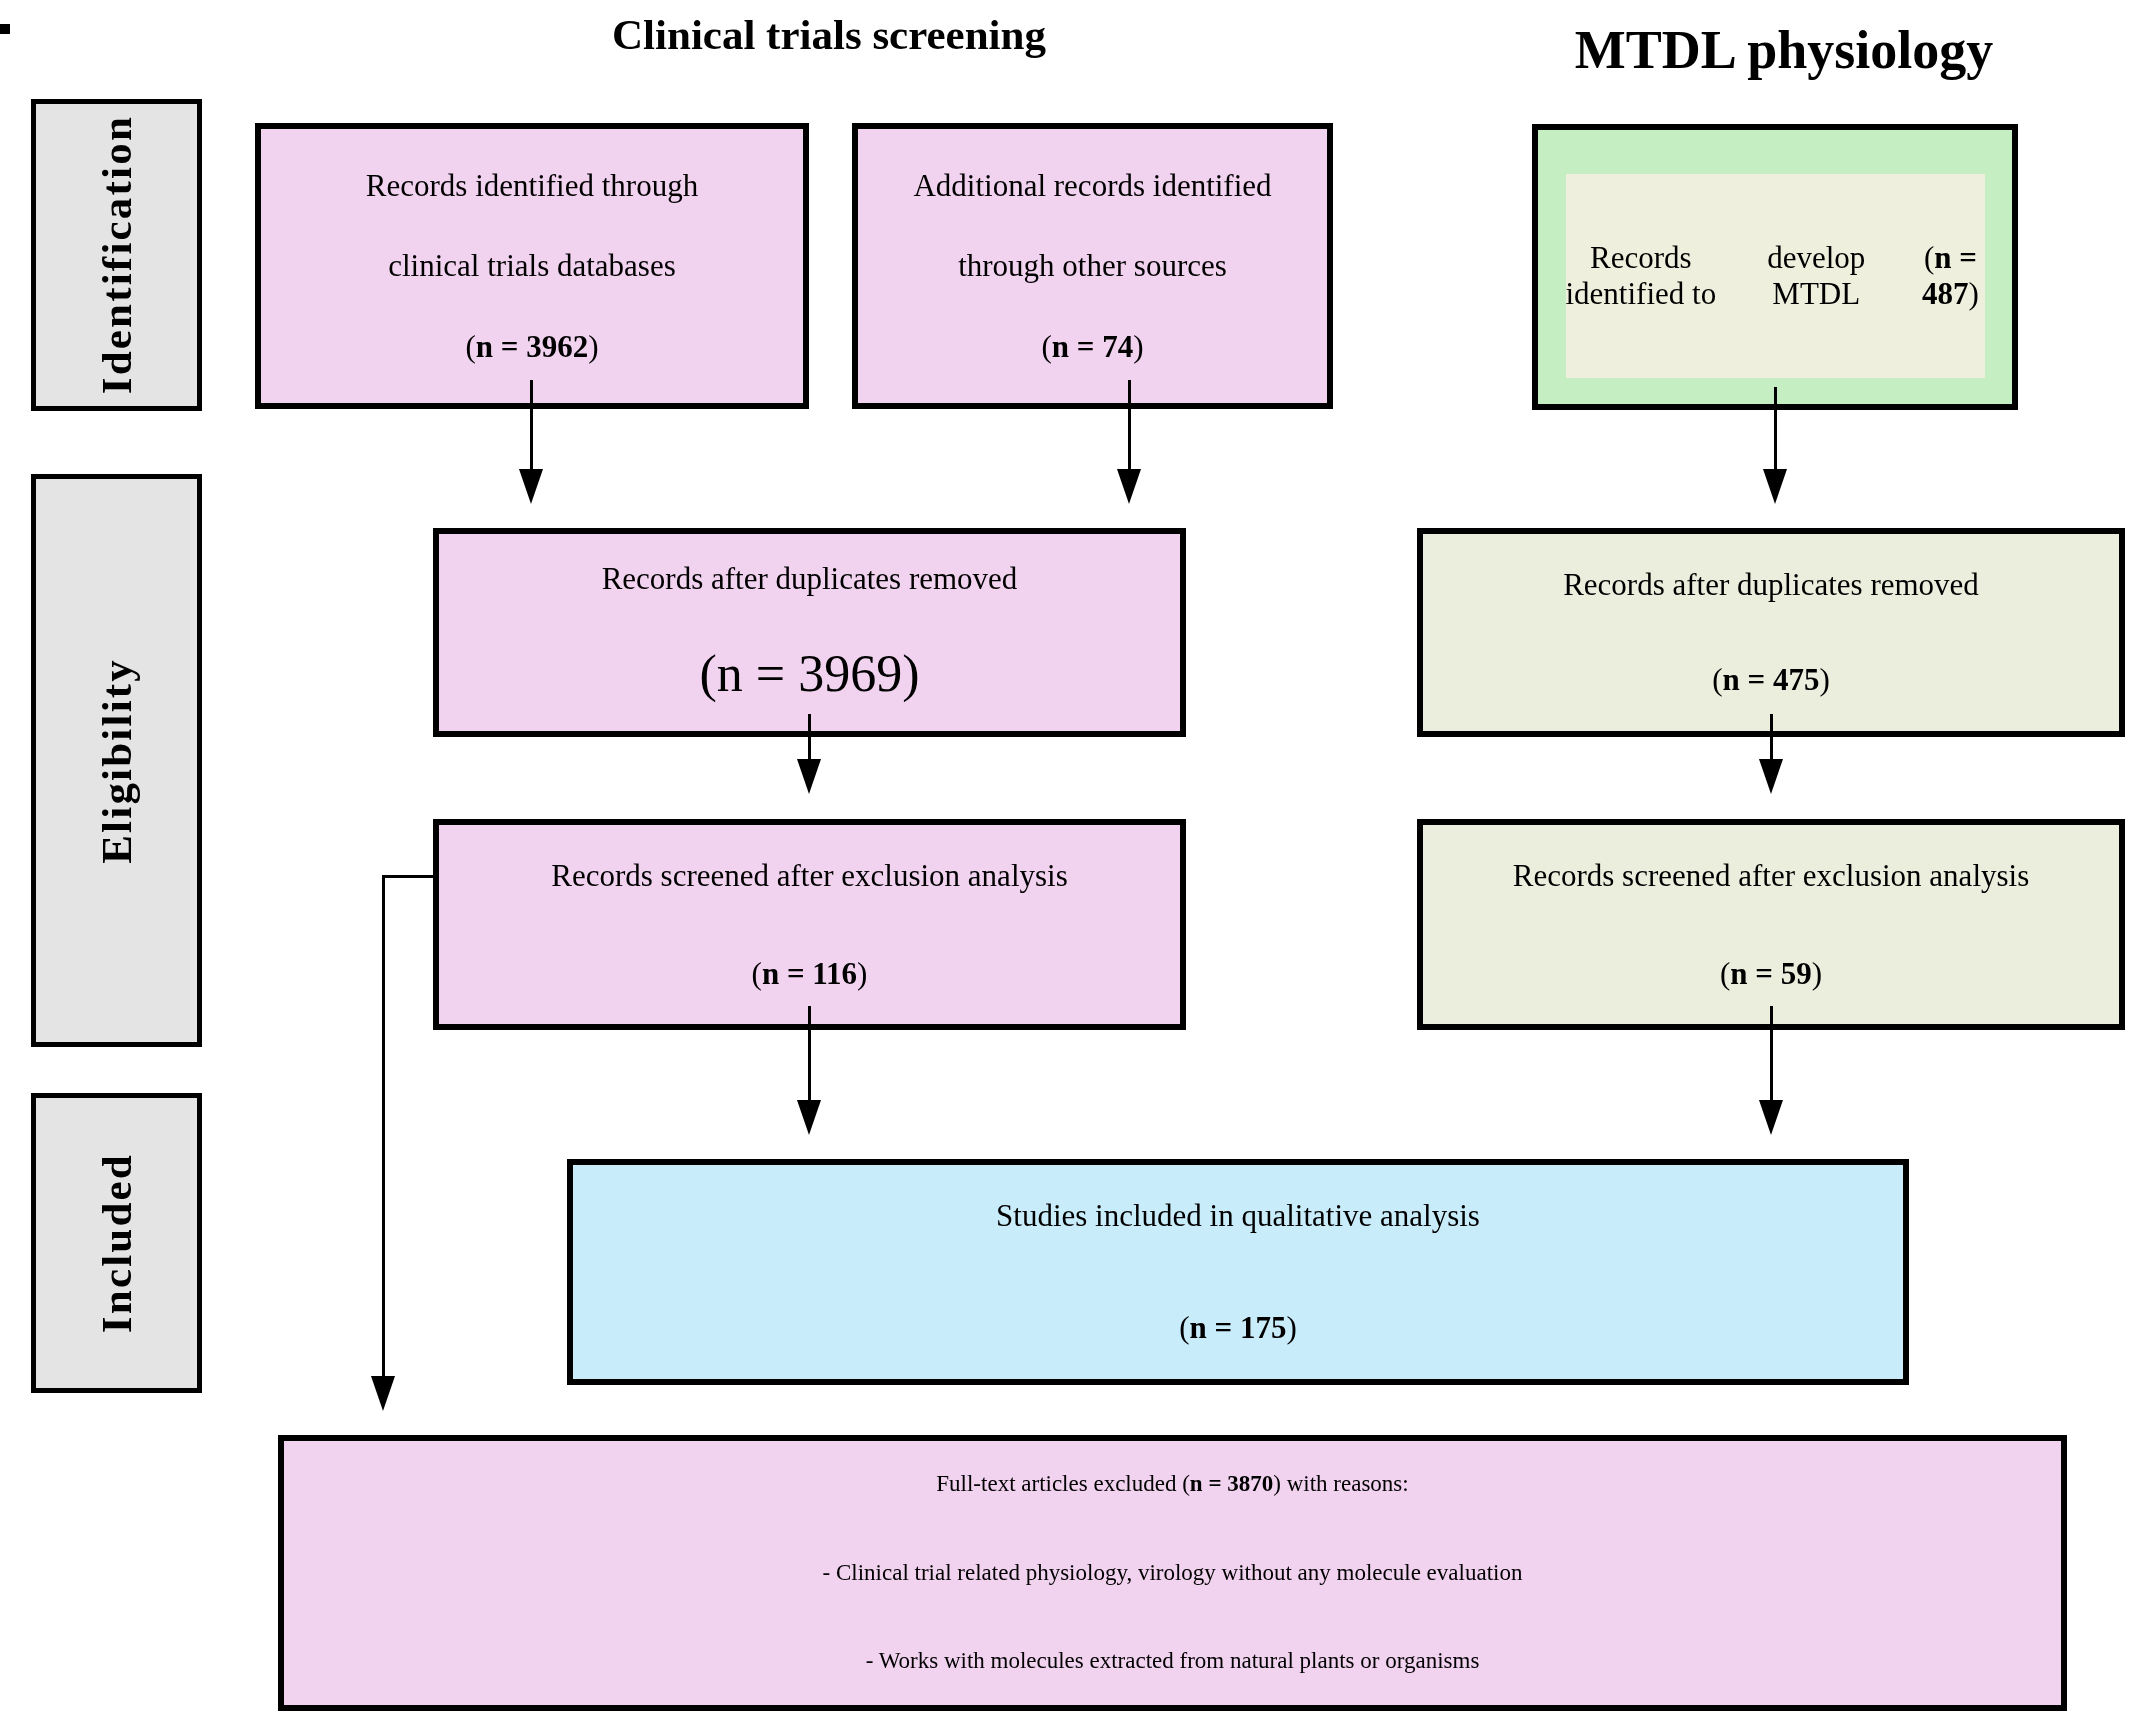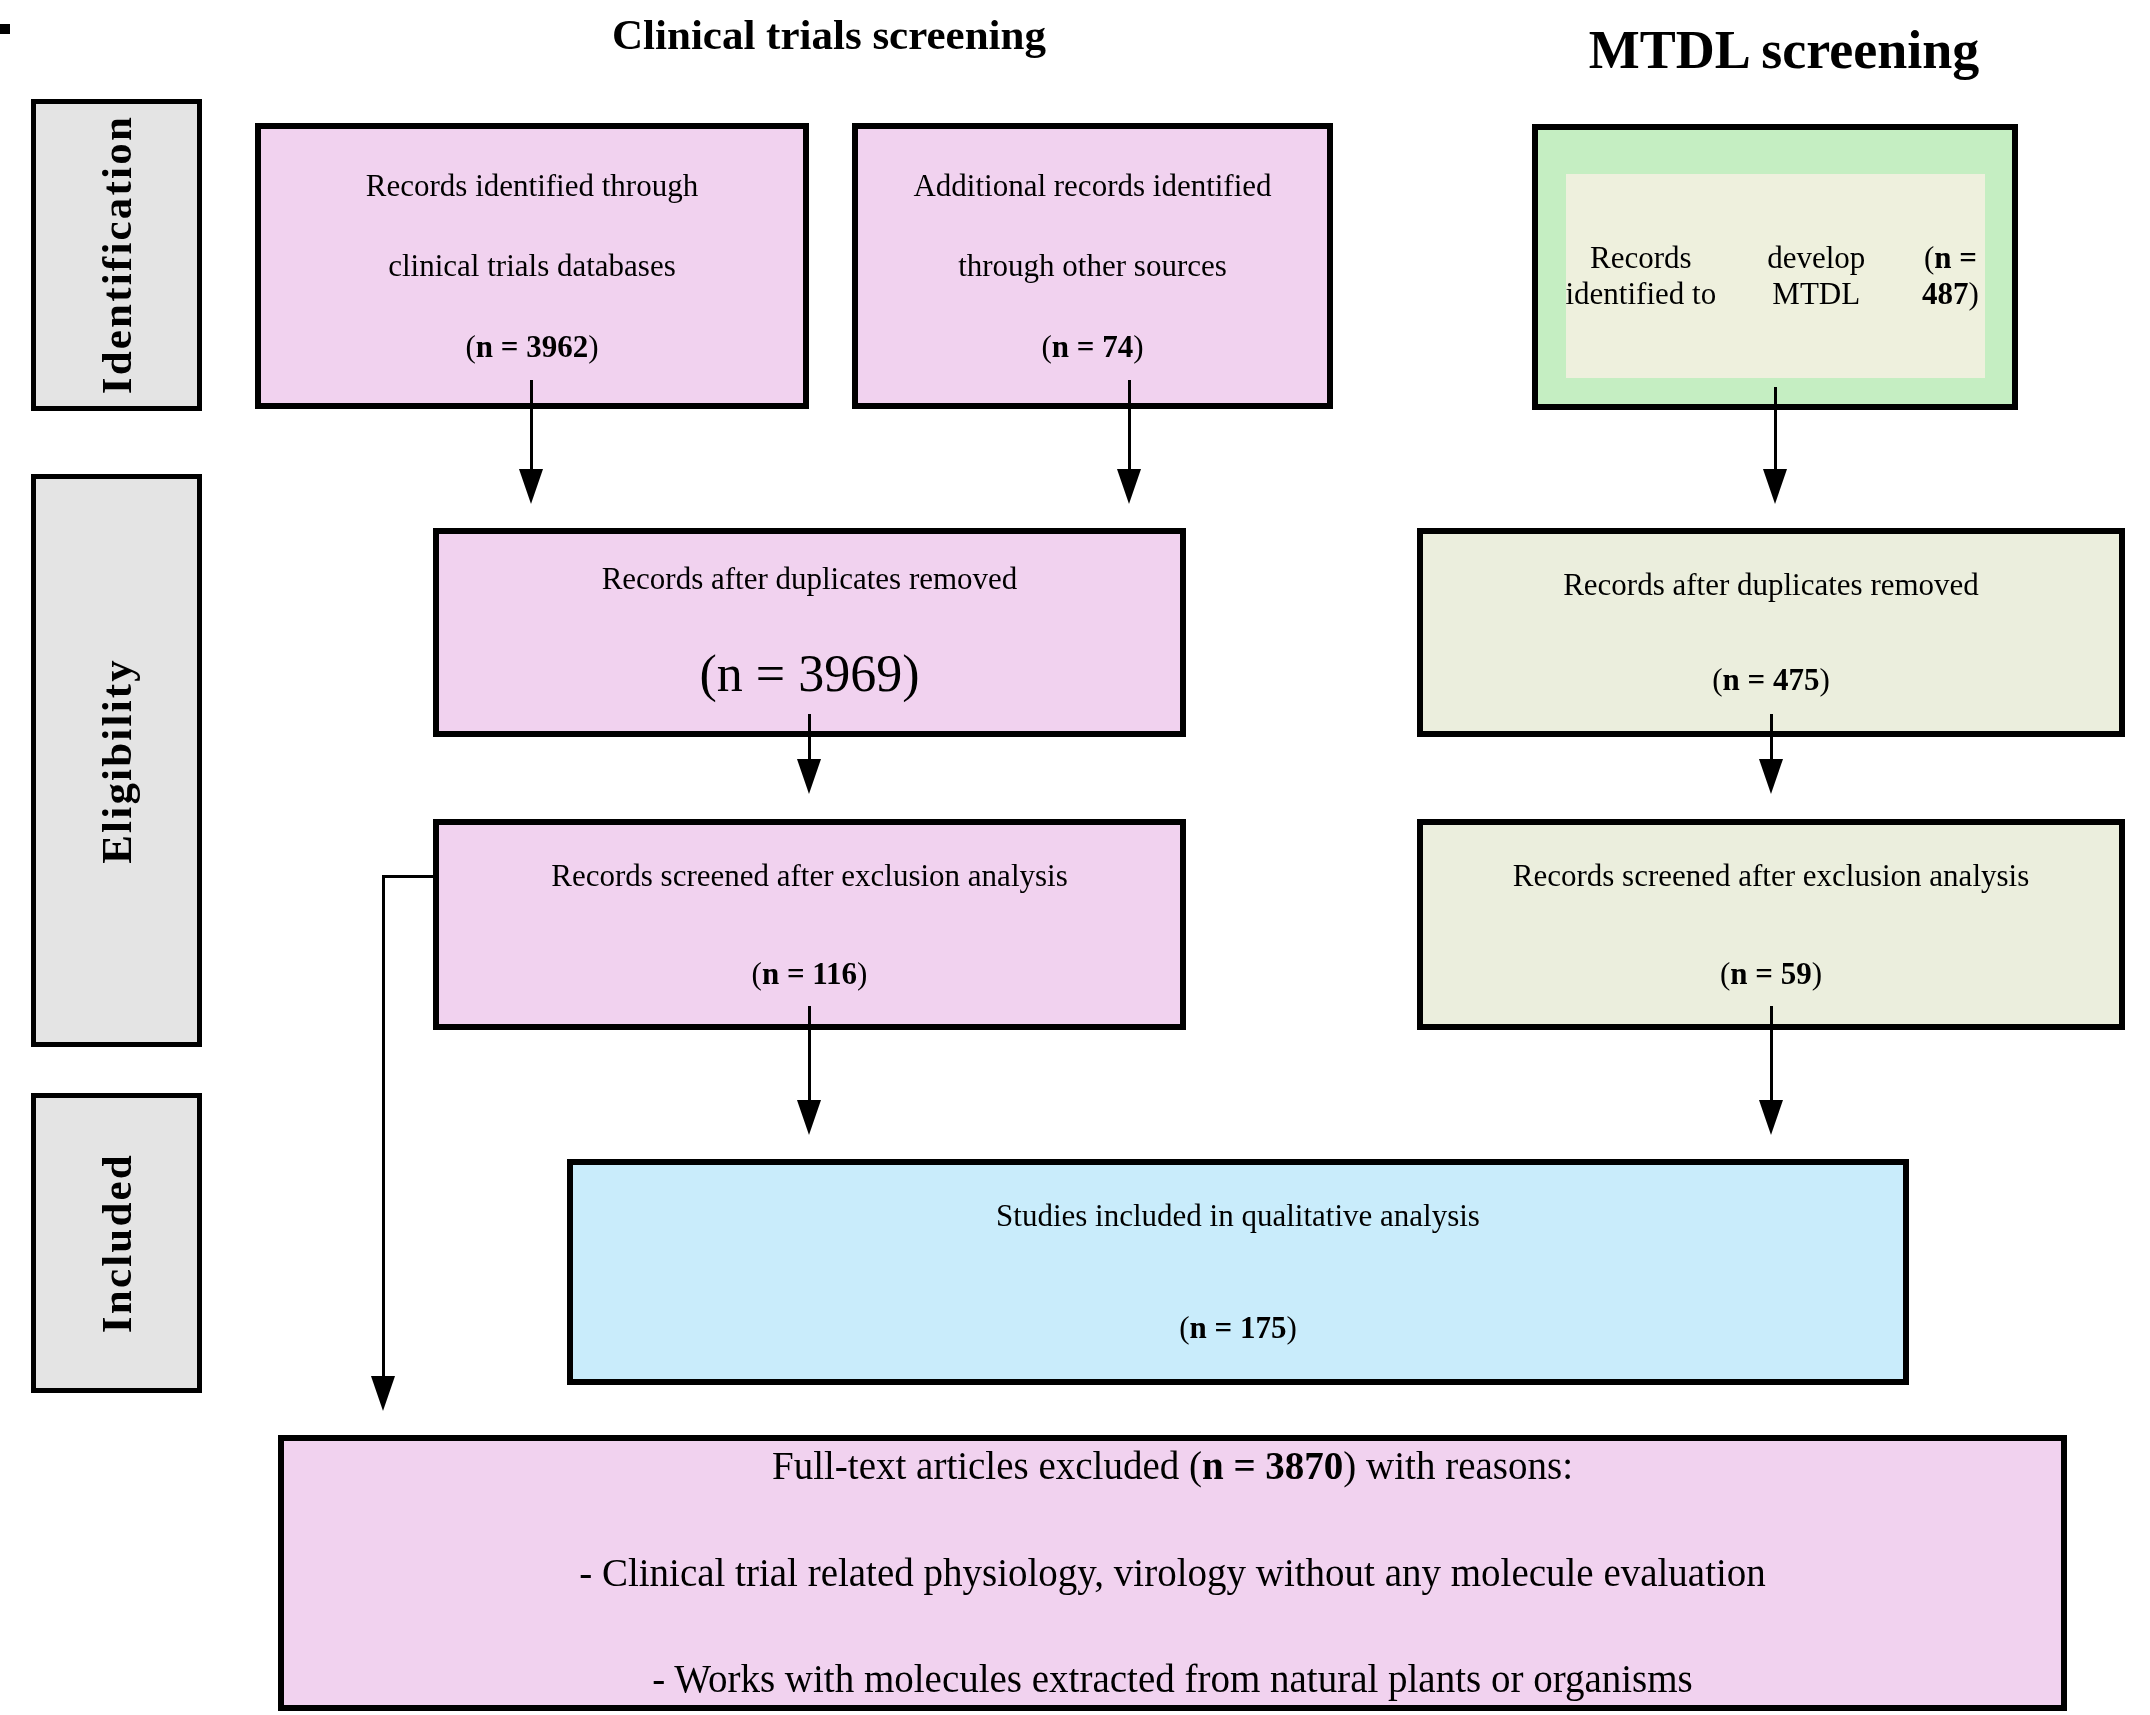--- a/index.html
+++ b/index.html
@@ -23,21 +23,21 @@
   .box-other-sources{left:852px;top:99px;width:481px;height:286px;gap:45px;}
   .box-mtdl-identified{left:1532px;top:100px;width:486px;height:286px;}
   .green-inner{position:absolute;left:27.5px;right:27.5px;top:44px;bottom:26.4px;
        background:var(--green_inner,#eef0dd);display:flex;
        align-items:center;justify-content:center;gap:44px;}
   .box-ct-duplicates{left:433px;top:504px;width:753px;height:209px;gap:48px;}
   .box-mtdl-duplicates{left:1417px;top:504px;width:708px;height:209px;gap:59px;}
   .box-ct-screened{left:433px;top:795px;width:753px;height:211px;gap:62px;}
   .box-mtdl-screened{left:1417px;top:795px;width:708px;height:211px;gap:62px;}
   .box-included{left:567px;top:1135px;width:1342px;height:226px;gap:76px;font-size:31px;}
-  .box-excluded{left:278px;top:1411px;width:1789px;height:276px;gap:62px;font-size:39px;}
+  .box-excluded{left:278px;top:1411px;width:1789px;height:276px;gap:62px;font-size:23px;}
 
   .sidebar-box{position:absolute;display:flex;align-items:center;justify-content:center;}
   .sb-identification{left:31px;top:99px;width:171px;height:312px;}
   .sb-eligibility{left:31px;top:474px;width:171px;height:573px;}
   .sb-included{left:31px;top:1093px;width:171px;height:300px;}
   .sidebar-label{writing-mode:vertical-rl;transform:rotate(180deg);
        font-weight:bold;font-size:43px;letter-spacing:2.2px;white-space:nowrap;}
 
   .val{font-weight:bold;}
   .count-xl{font-size:52px;}
@@ -49,21 +49,21 @@
   .ahead{position:absolute;width:0;height:0;
        border-left:12.7px solid transparent;border-right:12.7px solid transparent;
        border-top:35px solid #000;}
 </style>
 </head>
 <body>
 
 <div class="canvas">
 
   <div class="title title-ct">Clinical trials screening</div>
-  <div class="title title-mtdl">MTDL screening</div>
+  <div class="title title-mtdl">MTDL physiology</div>
 
   <div class="sidebar-box graybox box" style="padding:0">
   </div>
   <div class="sidebar-box graybox sb-identification" style="position:absolute;border:5.5px solid #000;box-sizing:border-box;">
     <span class="sidebar-label">Identification</span>
   </div>
   <div class="sidebar-box graybox sb-eligibility" style="position:absolute;border:5.5px solid #000;box-sizing:border-box;">
     <span class="sidebar-label">Eligibility</span>
   </div>
   <div class="sidebar-box graybox sb-included" style="position:absolute;border:5.5px solid #000;box-sizing:border-box;">

